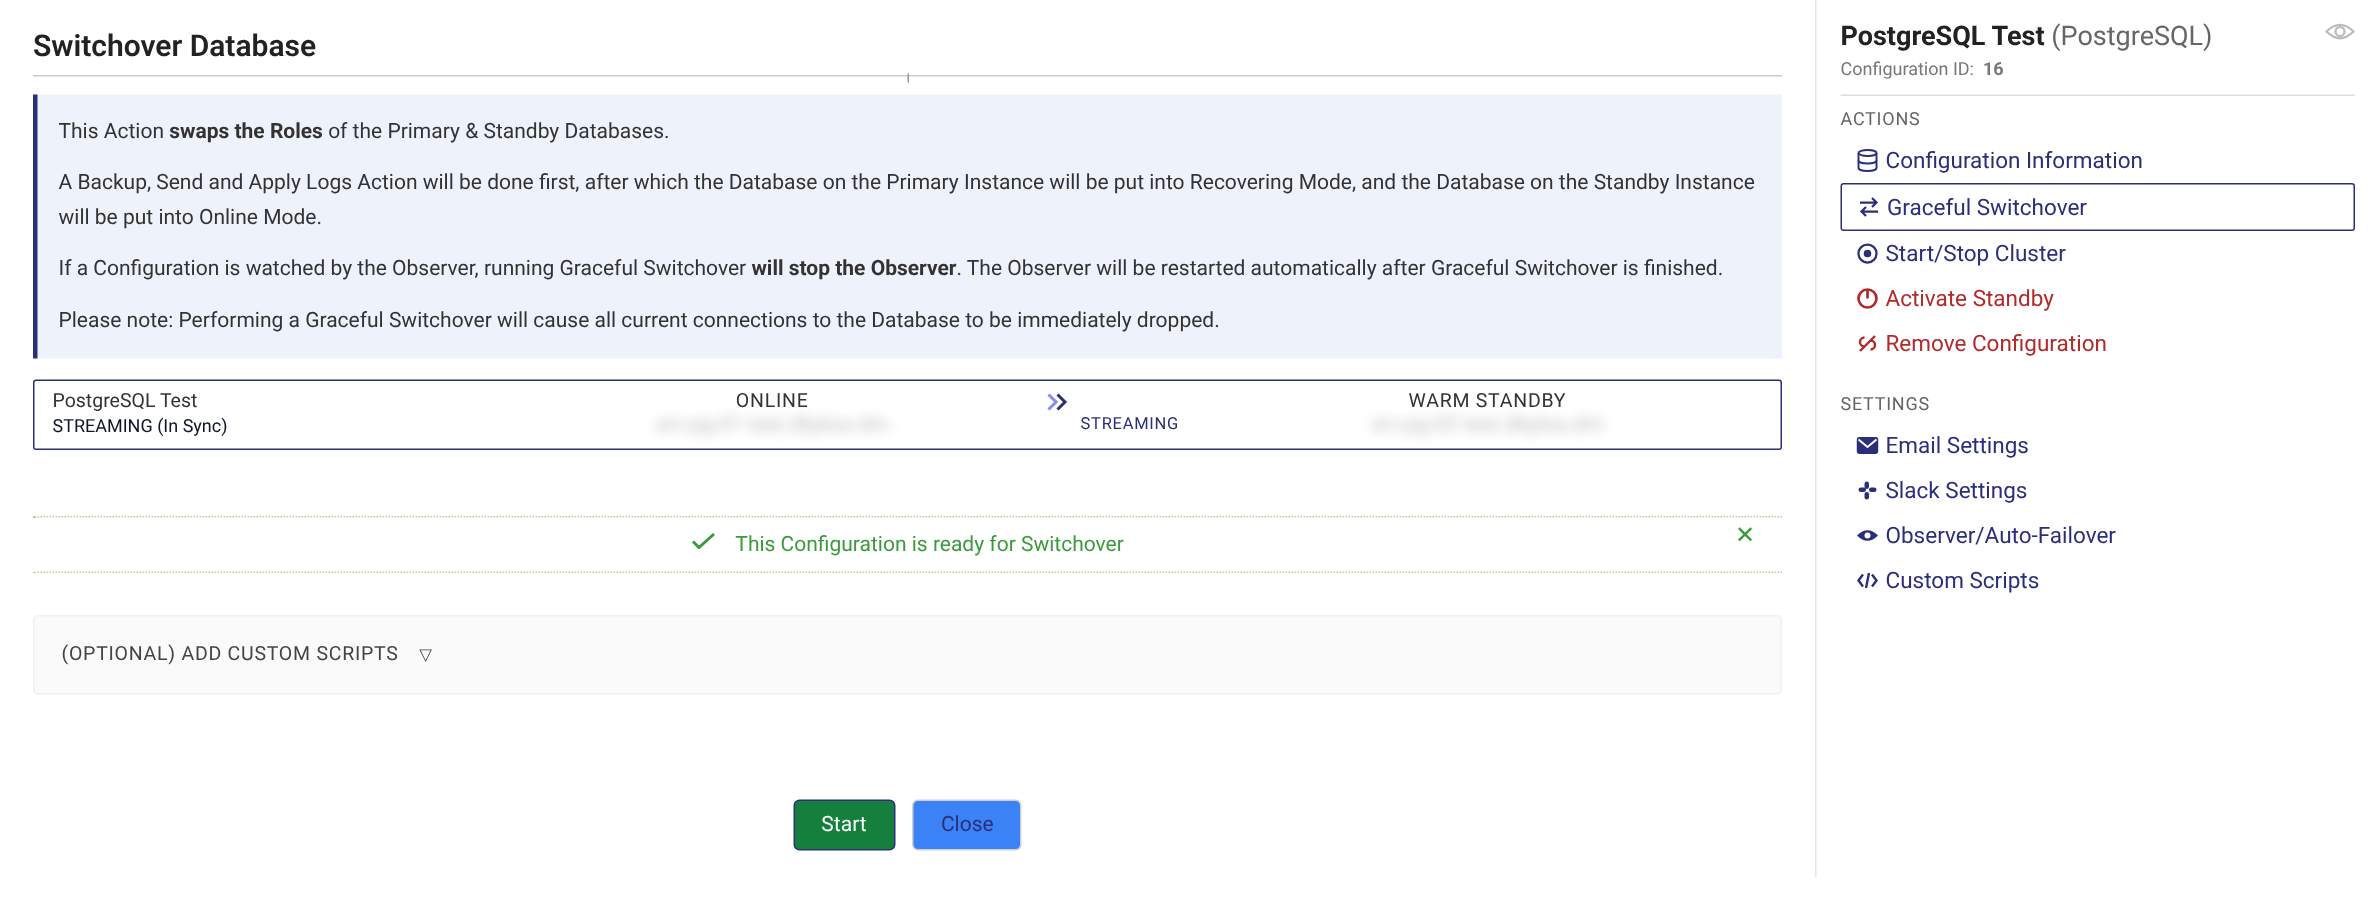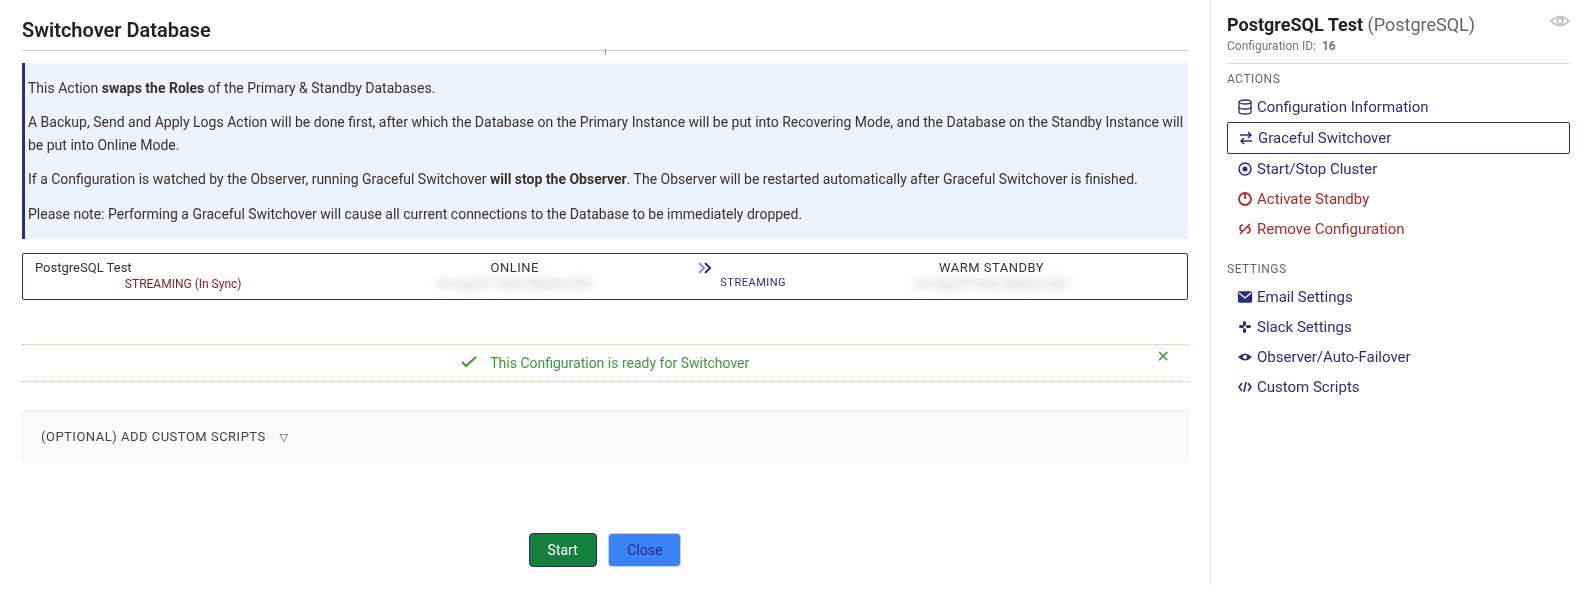--- a/index.html
+++ b/index.html
@@ -37,21 +37,21 @@
     position:absolute;
     left:50%;
     top:-1px;
     width:1px;
     height:6px;
     background:#999;
   }
   .infobox {
     background: #eef2fa;
     border-left: 3px solid #2b2f7a;
-    padding: 14px 3px;
+    padding: 14px 14px;
     color: #333;
     line-height: 1.6;
   }
   .infobox p { margin: 0 0 12px 0; }
   .infobox p:last-child { margin-bottom: 0; }
   .status-card {
     border: 1px solid #2b2f7a;
     border-radius: 2px;
     margin-top: 14px;
     display: flex;
@@ -77,21 +77,21 @@
     filter: blur(4px);
     color:#bbb;
     display:inline-block;
   }
   .stream-label {
     font-size: 11px;
     color: #2b2f7a;
     letter-spacing: .5px;
     margin-top: 2px;
   }
-  .sub { font-size: 12px; color: #7f1d1d; margin-top:2px;text-align:center; }
+  .sub { font-size: 12px; color: #0f172a; margin-top:2px; }
   .ready-bar {
     border-top: 1px dotted #c0c99a;
     border-bottom: 1px dotted #c0c99a;
     margin-top: 44px;
     padding: 10px 0;
     text-align: center;
     position: relative;
     color: #3b9a3b;
     font-size: 14px;
   }

